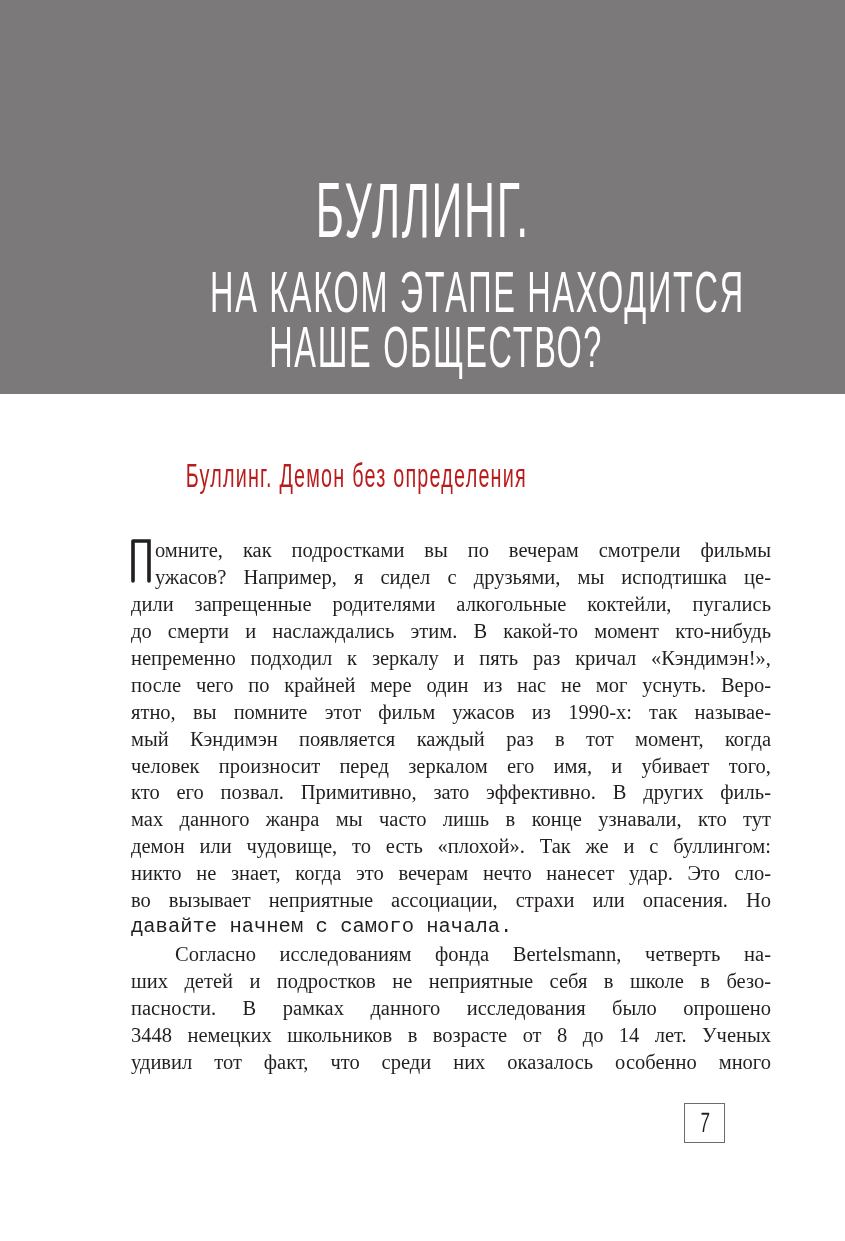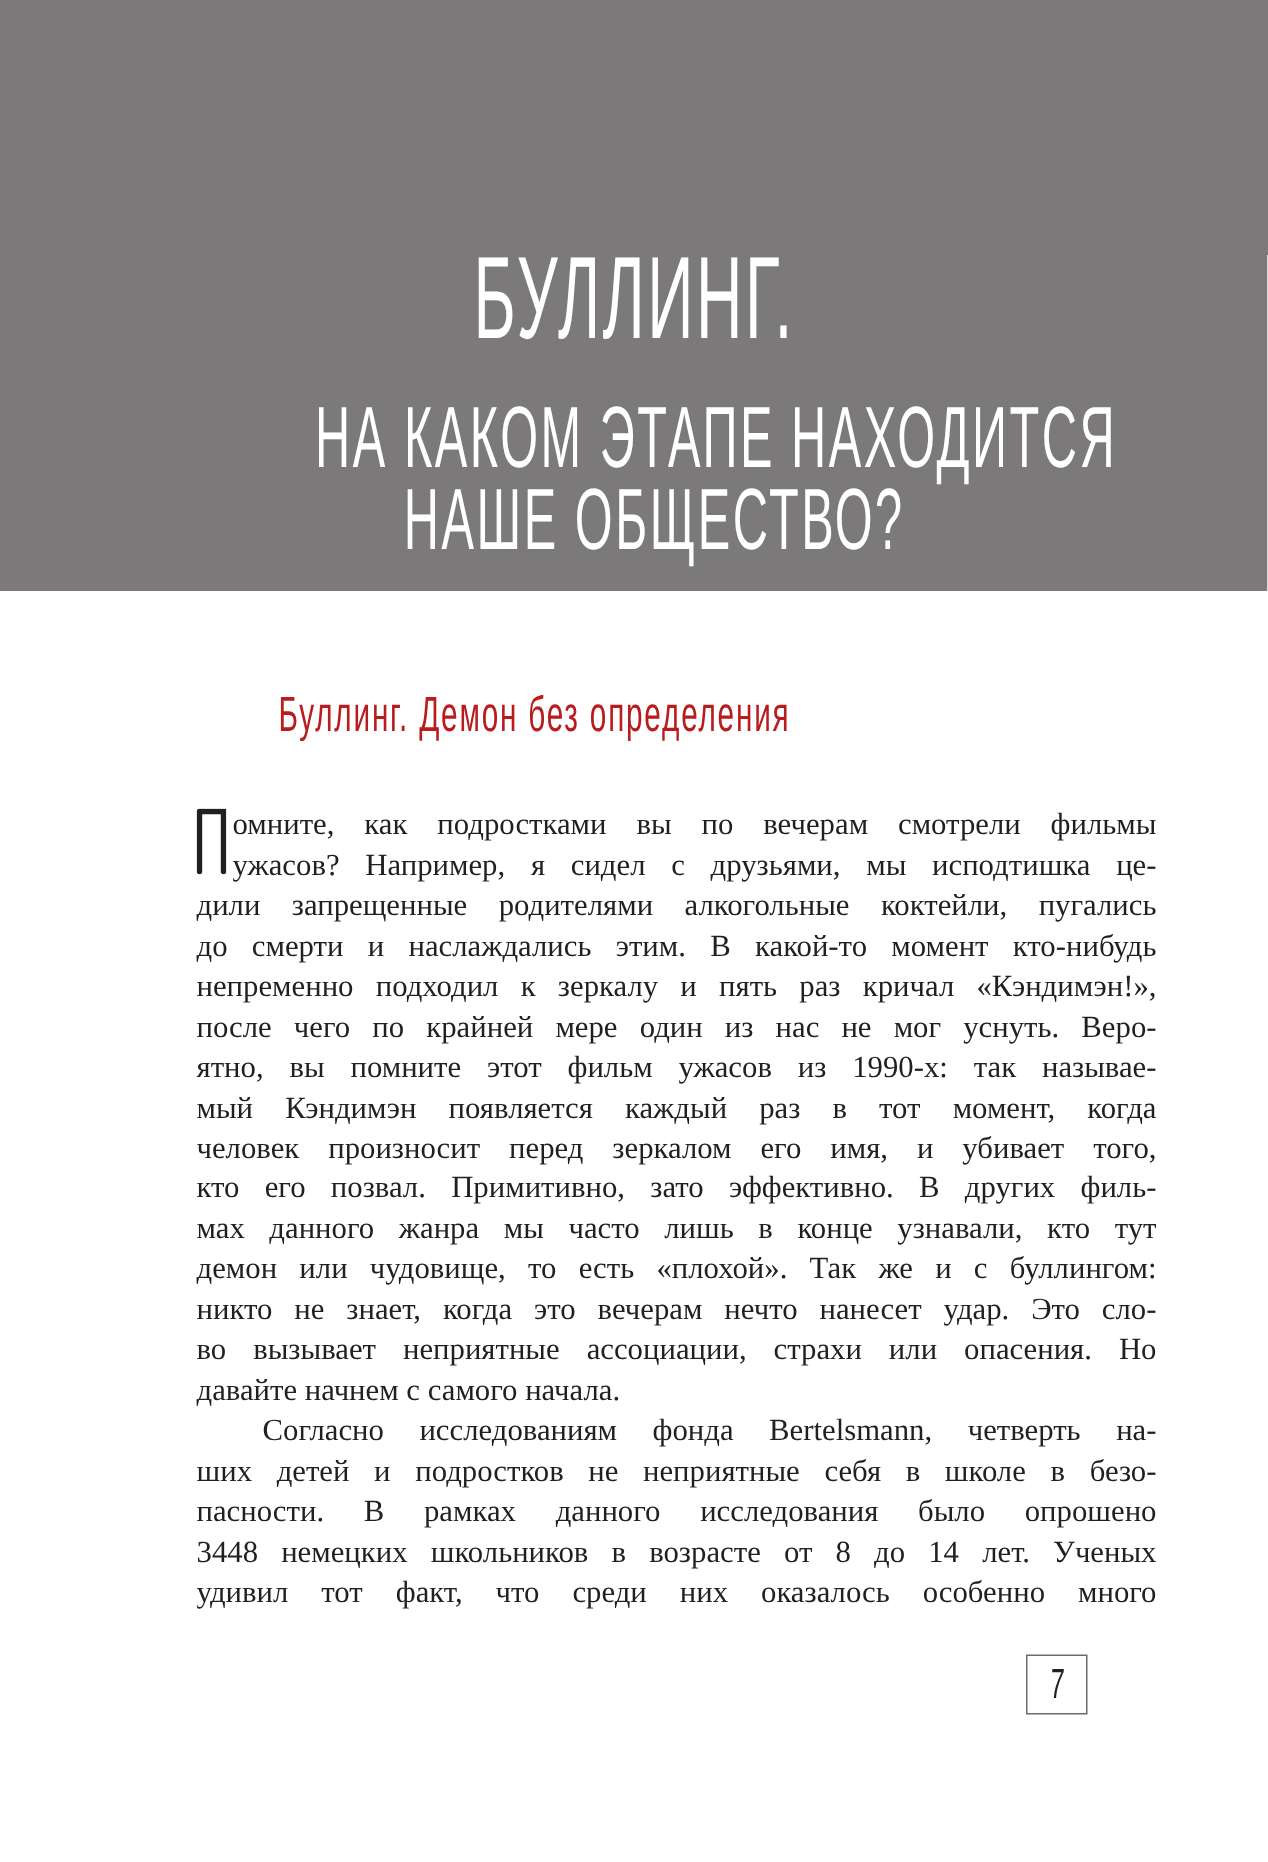--- a/index.html
+++ b/index.html
@@ -29,21 +29,21 @@
       color: #ffffff;
       font-family: "Liberation Sans Narrow", "Liberation Sans", sans-serif;
       font-weight: normal;
       white-space: nowrap;
       text-transform: uppercase;
     }
     .title-line span {
       display: inline-block;
       transform-origin: center center;
     }
-    .t1 { top: 158px; font-size: 78px; line-height: 80px; letter-spacing: 3px; }
+    .t1 { top: 170px; font-size: 78px; line-height: 80px; letter-spacing: 3px; }
     .t1 span { transform: scaleX(0.55); }
     .t2 { top: 263px; font-size: 58px; line-height: 58px; letter-spacing: 3px; }
     .t2 span { transform: scaleX(0.56); }
     .t3 { top: 318px; font-size: 58px; line-height: 58px; letter-spacing: 3px; margin-left: 14px; }
     .t3 span { transform: scaleX(0.56); }
 
     .subheading {
       position: absolute;
       left: 0;
       top: 456px;
@@ -81,20 +81,21 @@
     .body-text .line {
       display: block;
       text-align: justify;
       text-align-last: justify;
       white-space: nowrap;
       height: 26.95px;
       overflow: visible;
     }
     .body-text .line.last {
       text-align-last: left;
+      font-family: Liberation Mono, monospace;
     }
     .body-text .line.indent {
       padding-left: 44px;
     }
     .body-text .line.dc {
       padding-left: 24px;
     }
     .drop-cap {
       position: absolute;
       left: 0px;

